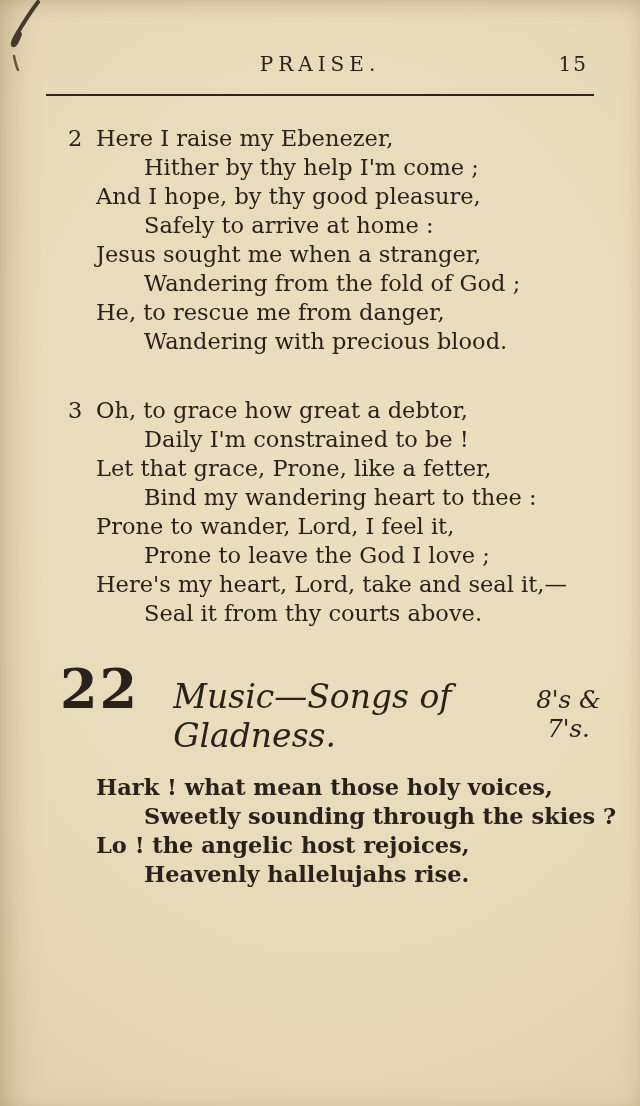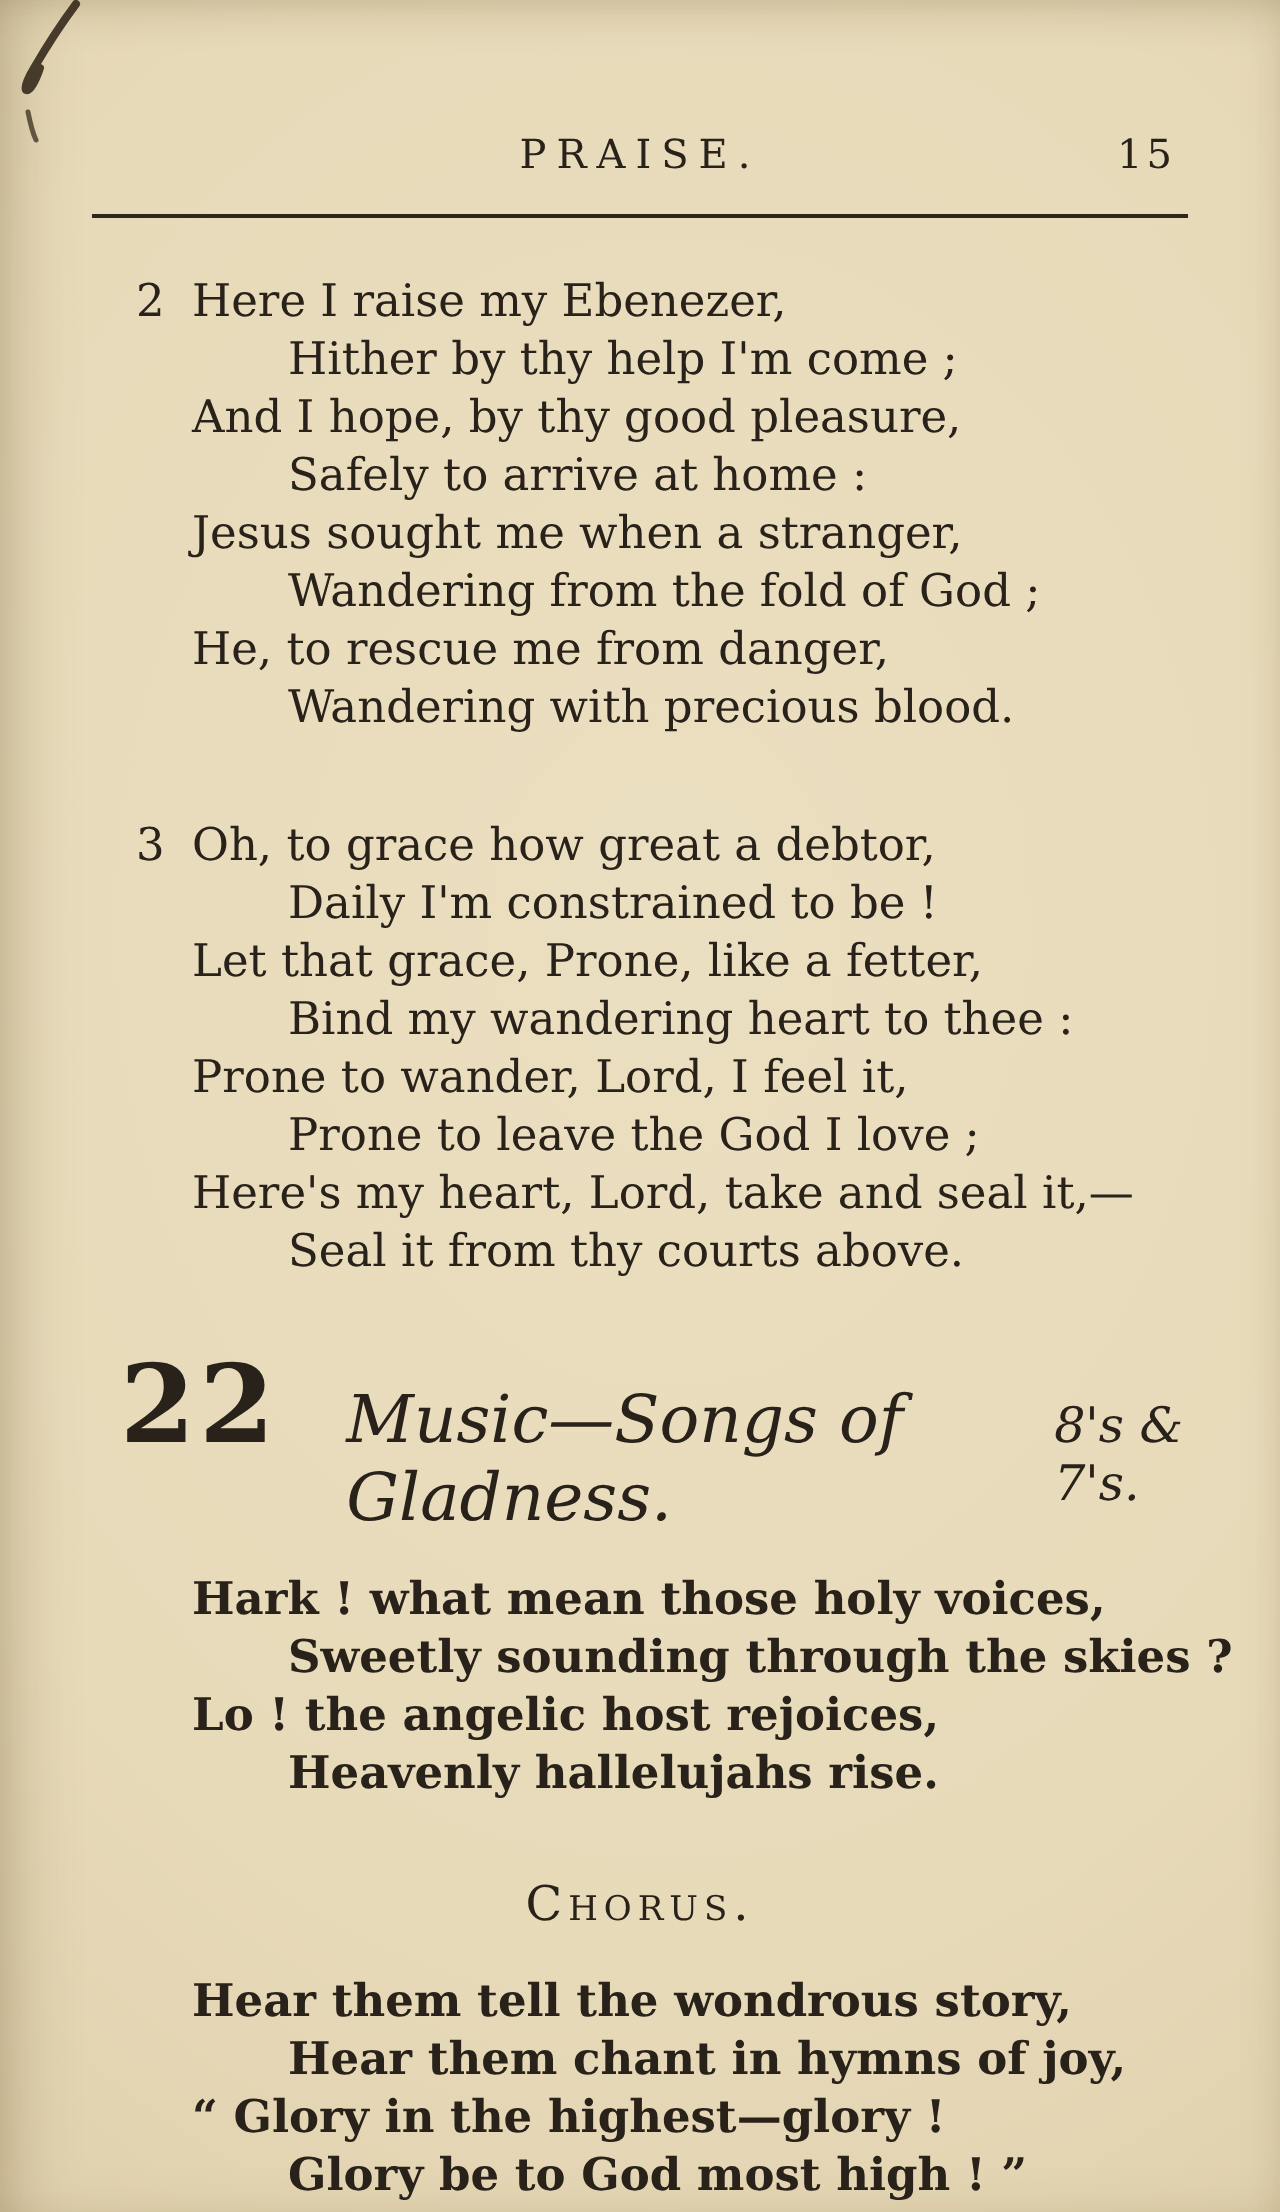--- a/index.html
+++ b/index.html
@@ -5,21 +5,21 @@
   html, body {
     margin: 0;
     padding: 0;
     background: #b8a888;
   }
   .page {
     position: relative;
     width: 640px;
     height: 1106px;
     box-sizing: border-box;
-    padding-top: 65px;
+    padding-top: 52px;
     overflow: hidden;
     font-family: "DejaVu Serif", "Liberation Serif", serif;
     color: #29221a;
     background:
       radial-gradient(ellipse 130% 95% at 52% 42%,
         #ebdfc1 0%, #e7dab9 50%, #decda9 82%, #d3c194 100%);
     box-shadow:
       inset 20px 0 34px -16px rgba(110, 86, 45, 0.35),
       inset -12px 0 26px -18px rgba(110, 86, 45, 0.22),
       inset 0 14px 26px -16px rgba(110, 86, 45, 0.25);
@@ -75,20 +75,21 @@
   }
   .hymn-title {
     font-style: italic;
     font-size: 33px;
     margin-left: 34px;
   }
   .hymn-meter {
     font-style: italic;
     font-size: 24.5px;
     margin-left: 28px;
+    text-align: center;
   }
   .hymn-lines, .chorus-lines {
     margin: 18px 30px 0 96px;
     font-size: 22.5px;
     line-height: 29px;
     font-weight: bold;
   }
   .chorus-heading {
     margin-top: 36px;
     text-align: center;
@@ -151,23 +152,14 @@
       <span class="hymn-meter">8's &amp; 7's.</span>
     </div>
     <div class="verse-lines hymn-lines">
         <div class="verse-line">Hark ! what mean those holy voices,</div>
         <div class="verse-line">Sweetly sounding through the skies ?</div>
         <div class="verse-line">Lo ! the angelic host rejoices,</div>
         <div class="verse-line">Heavenly hallelujahs rise.</div>
       </div>
   </section>
 
-  <section class="chorus">
-    <div class="chorus-heading">Chorus.</div>
-    <div class="verse-lines chorus-lines">
-        <div class="verse-line">Hear them tell the wondrous story,</div>
-        <div class="verse-line">Hear them chant in hymns of joy,</div>
-        <div class="verse-line">“ Glory in the highest—glory !</div>
-        <div class="verse-line">Glory be to God most high ! ”</div>
-      </div>
-  </section>
 
 </div>
 
 </body></html>

